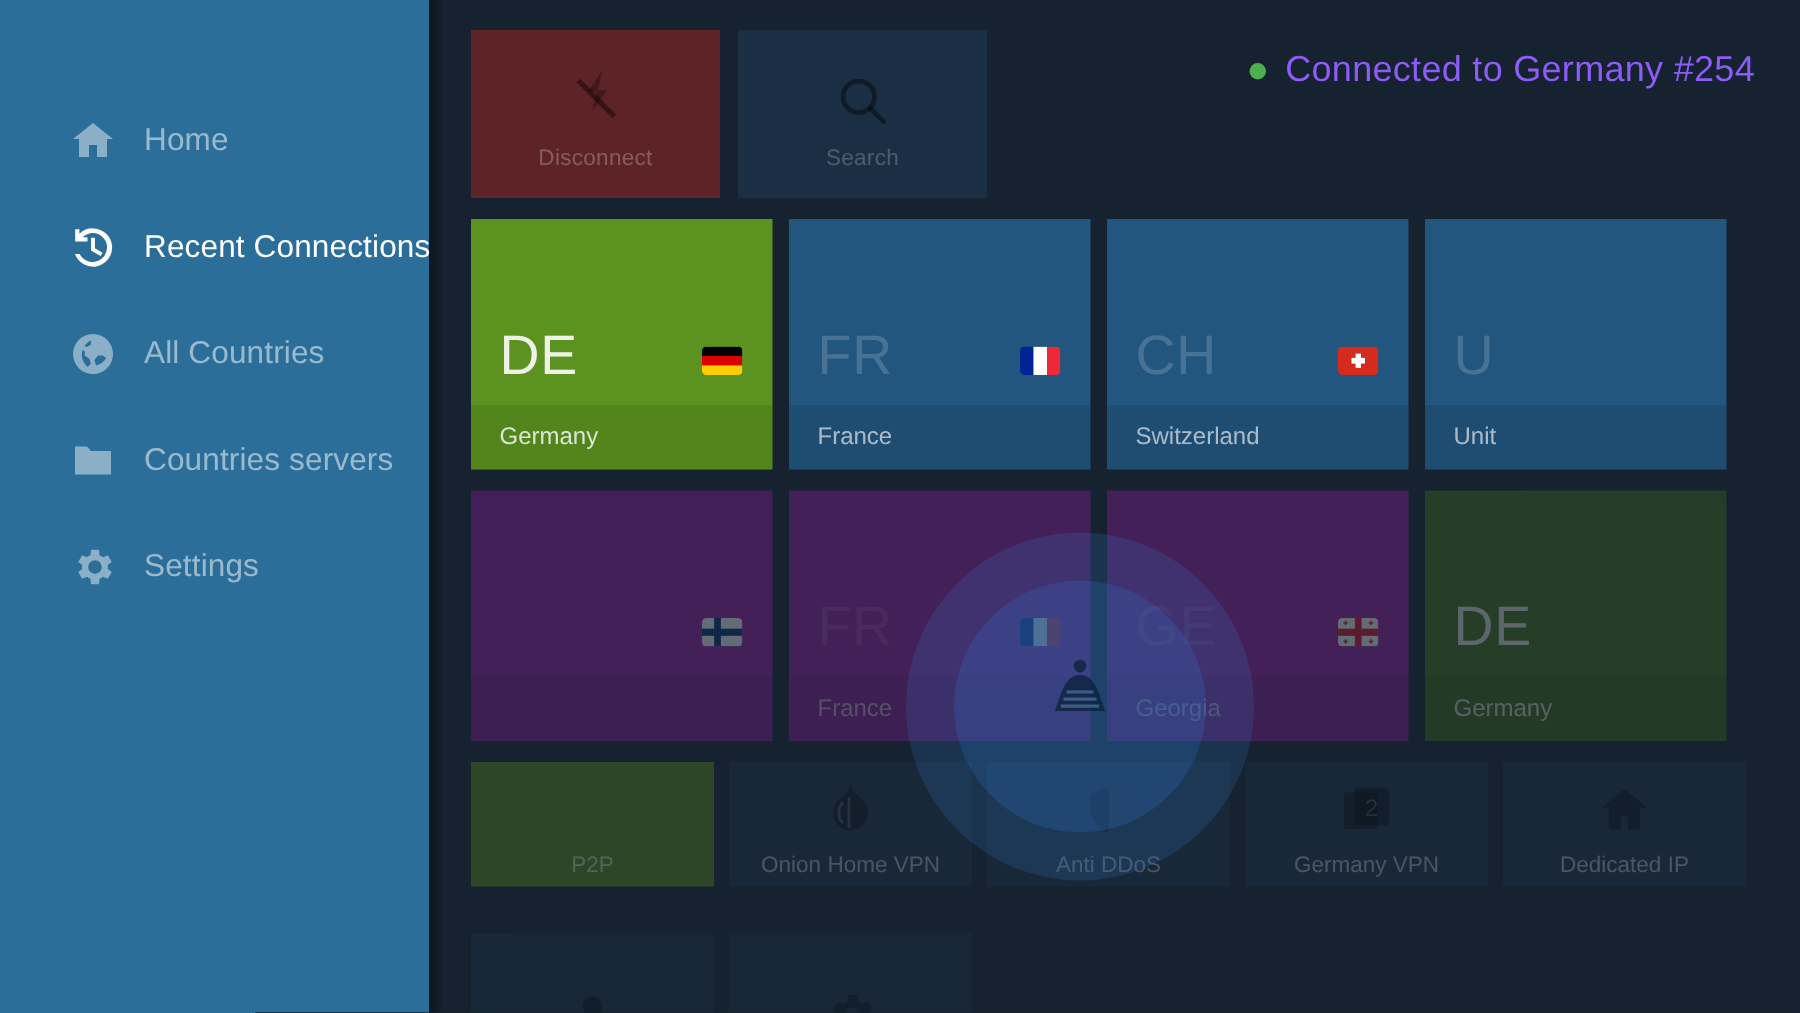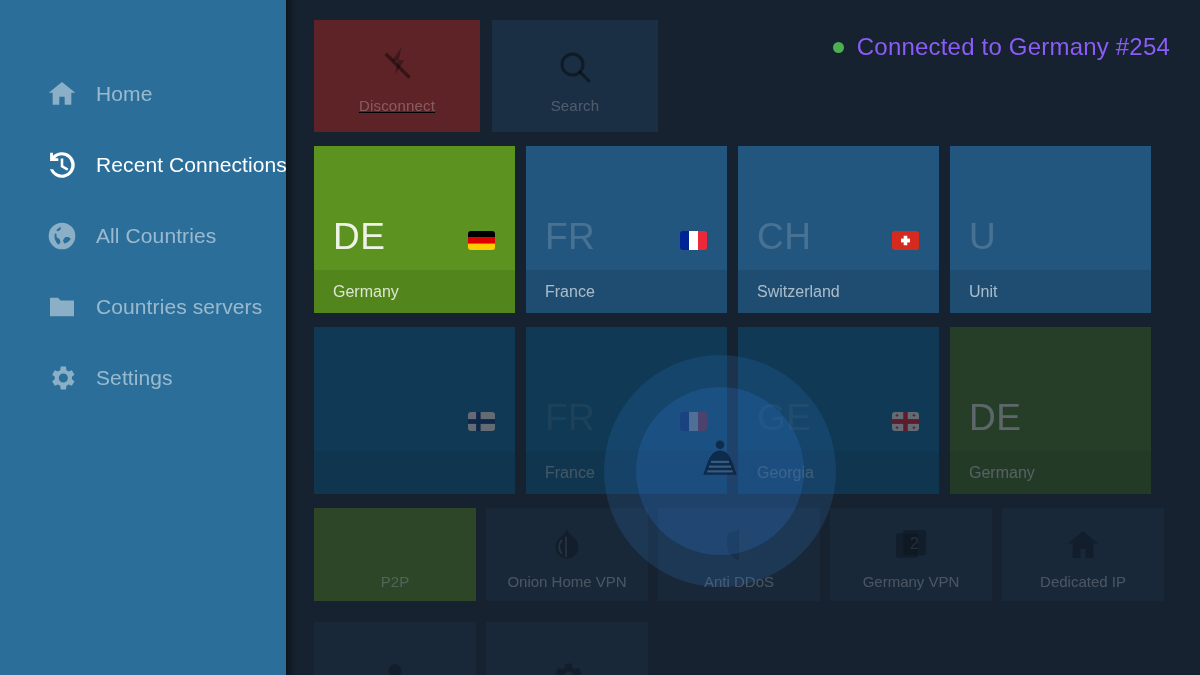--- a/index.html
+++ b/index.html
@@ -50,21 +50,21 @@
 
   
   #topbar { position: absolute; left: 0; top: 0; width: 914px; height: 145px; }
   .top-tile {
     position: absolute; top: 20px;
     width: 166px; height: 112px;
     display: flex; flex-direction: column;
     align-items: center; justify-content: center;
     cursor: pointer;
   }
-  #tile-disconnect { left: 28px; background: #5d2327; text-decoration: underline; }
+  #tile-disconnect { left: 28px; background: #5d2327; }
   #tile-search     { left: 206px; background: #1b2f44; }
   .top-tile .t-ico { height: 48px; display: flex; align-items: flex-end; justify-content: center; }
   .top-tile .t-lbl {
     margin-top: 10px; font-size: 15px;
     color: rgba(255,255,255,.22); letter-spacing: .2px;
   }
   #tile-disconnect .t-lbl { color: rgba(255,255,255,.26); }
 
   #status {
     position: absolute; right: 30px; top: 33px;
@@ -105,28 +105,28 @@
     text-align: right;
   }
   .ctile.sel { background: #5c9320; }
   .ctile.sel .ccode { color: #eef3e6; }
   .ctile.sel .cname { color: rgba(255,255,255,.80); background: rgba(0,0,0,.09); }
 
   
   #row-countries { top: 146px; height: 172px; }
   
   #row-recent { top: 327px; height: 172px; opacity: .33; }
-  #row-recent .ctile { background: #0369a1; }
+  #row-recent .ctile { background: #a21caf; }
   #row-recent .ctile.sel { background: #47761a; }
 
   
   #row-specialty { top: 508px; height: 106px; opacity: .40; }
   #row-specialty .rowinner { gap: 10px; }
   .stile {
-    width: 162px; height: 93px; flex: 0 0 162px;
+    width: 162px; height: 83px; flex: 0 0 162px;
     background: #1b3148;
     display: flex; flex-direction: column;
     align-items: center; justify-content: center;
     cursor: pointer;
   }
   .stile.sel { background: #4e7c1c; }
   .stile .s-ico { height: 44px; display: flex; align-items: flex-end; justify-content: center; }
   .stile .s-lbl {
     margin-top: 9px; font-size: 15px;
     color: rgba(255,255,255,.55); white-space: nowrap;

